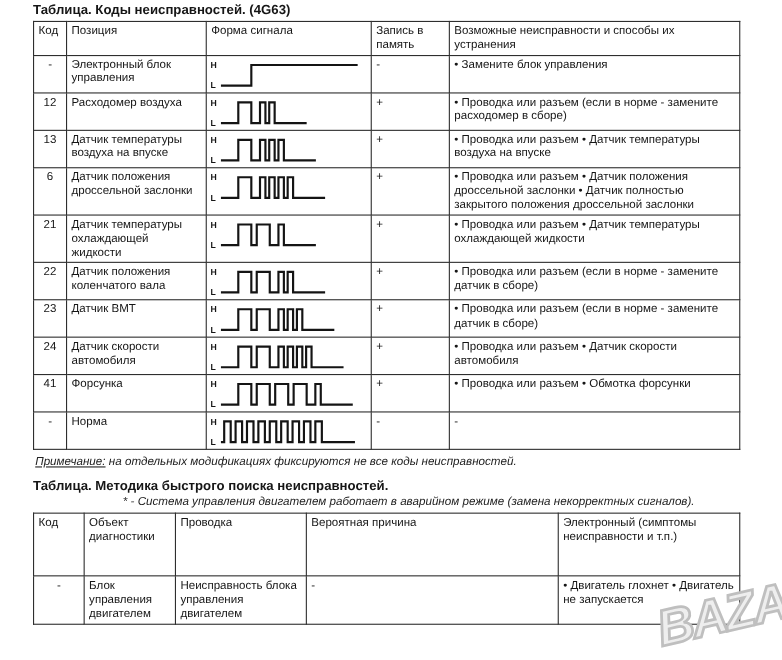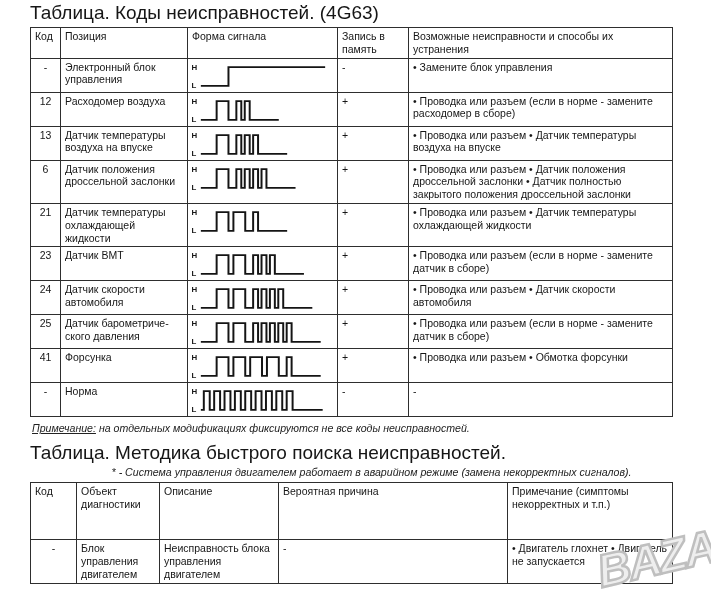--- a/index.html
+++ b/index.html
@@ -1,21 +1,21 @@
 <!DOCTYPE html>
 <html><head>
 <meta charset="utf-8">
 <style>
   html,body{margin:0;padding:0;background:#fff;}
   .page{
     position:relative;width:711px;height:600px;overflow:hidden;background:#ffffff;
     font-family:"Liberation Sans","DejaVu Sans",sans-serif;color:#161616;
     box-sizing:border-box;padding:2px 0 0 30px;
   }
-  .title{font-size:19px;font-weight:normal;margin:0 0 3px 0;}
+  .title{font-size:12px;font-weight:bold;margin:0 0 3px 0;}
   .title2{margin:8px 0 2px 0;}
   table{border-collapse:collapse;table-layout:fixed;width:642px;font-size:10.5px;line-height:1.22;}
   th,td{border:1px solid #2e2e2e;vertical-align:top;padding:2px 4px;font-weight:normal;text-align:left;overflow:hidden;}
   td.center{text-align:center;}
   td.wave-cell{padding:1px 2px 0 2px;}
   .note{font-style:italic;font-size:10.6px;margin:5px 0 8px 2px;color:#222;}
   .note .u{text-decoration:underline;text-align:right;}
   .note2{font-style:italic;font-size:10.6px;margin:2px 0 4px 2px;color:#222;text-align:center;}
   .t2 thead th{height:52px;}
   svg.wave{display:block;}
@@ -113,20 +113,33 @@
             <svg viewBox="0 0 148 32" width="146" height="32" class="wave">
               <text x="1.5" y="10" font-size="8" font-weight="bold" fill="#161616">H</text>
               <text x="1.5" y="28.5" font-size="8" font-weight="bold" fill="#161616">L</text>
               <polyline points="11,26 27,26 27,7 39,7 39,26 44,26 44,7 56,7 56,26 61,26 64,26 64,7 69,7 69,26 72.5,26 98.5,26" fill="none" stroke="#141414" stroke-width="2"></polyline>
             </svg>
           </td>
           <td>+</td>
           <td>• Проводка или разъем • Датчик температуры охлаждающей жидкости</td>
         </tr>
         <tr>
+          <td class="center">22</td>
+          <td>Датчик положения коленчатого вала</td>
+          <td class="wave-cell">
+            <svg viewBox="0 0 148 32" width="146" height="32" class="wave">
+              <text x="1.5" y="10" font-size="8" font-weight="bold" fill="#161616">H</text>
+              <text x="1.5" y="28.5" font-size="8" font-weight="bold" fill="#161616">L</text>
+              <polyline points="11,26 27,26 27,7 39,7 39,26 44,26 44,7 56,7 56,26 61,26 64,26 64,7 69,7 69,26 72.5,26 72.5,7 77.5,7 77.5,26 81,26 107,26" fill="none" stroke="#141414" stroke-width="2"></polyline>
+            </svg>
+          </td>
+          <td>+</td>
+          <td>• Проводка или разъем (если в норме - замените датчик в сборе)</td>
+        </tr>
+        <tr>
           <td class="center">23</td>
           <td>Датчик ВМТ</td>
           <td class="wave-cell">
             <svg viewBox="0 0 148 32" width="146" height="32" class="wave">
               <text x="1.5" y="10" font-size="8" font-weight="bold" fill="#161616">H</text>
               <text x="1.5" y="28.5" font-size="8" font-weight="bold" fill="#161616">L</text>
               <polyline points="11,26 27,26 27,7 39,7 39,26 44,26 44,7 56,7 56,26 61,26 64,26 64,7 69,7 69,26 72.5,26 72.5,7 77.5,7 77.5,26 81,26 81,7 86,7 86,26 89.5,26 115.5,26" fill="none" stroke="#141414" stroke-width="2"></polyline>
             </svg>
           </td>
           <td>+</td>
@@ -137,33 +150,20 @@
           <td>Датчик скорости автомобиля</td>
           <td class="wave-cell">
             <svg viewBox="0 0 148 32" width="146" height="32" class="wave">
               <text x="1.5" y="10" font-size="8" font-weight="bold" fill="#161616">H</text>
               <text x="1.5" y="28.5" font-size="8" font-weight="bold" fill="#161616">L</text>
               <polyline points="11,26 27,26 27,7 39,7 39,26 44,26 44,7 56,7 56,26 61,26 64,26 64,7 69,7 69,26 72.5,26 72.5,7 77.5,7 77.5,26 81,26 81,7 86,7 86,26 89.5,26 89.5,7 94.5,7 94.5,26 98,26 124,26" fill="none" stroke="#141414" stroke-width="2"></polyline>
             </svg>
           </td>
           <td>+</td>
           <td>• Проводка или разъем • Датчик скорости автомобиля</td>
-        </tr>
-        <tr>
-          <td class="center">25</td>
-          <td>Датчик барометриче-ского давления</td>
-          <td class="wave-cell">
-            <svg viewBox="0 0 148 32" width="146" height="32" class="wave">
-              <text x="1.5" y="10" font-size="8" font-weight="bold" fill="#161616">H</text>
-              <text x="1.5" y="28.5" font-size="8" font-weight="bold" fill="#161616">L</text>
-              <polyline points="11,26 27,26 27,7 39,7 39,26 44,26 44,7 56,7 56,26 61,26 64,26 64,7 69,7 69,26 72.5,26 72.5,7 77.5,7 77.5,26 81,26 81,7 86,7 86,26 89.5,26 89.5,7 94.5,7 94.5,26 98,26 98,7 103,7 103,26 106.5,26 132.5,26" fill="none" stroke="#141414" stroke-width="2"></polyline>
-            </svg>
-          </td>
-          <td>+</td>
-          <td>• Проводка или разъем (если в норме - замените датчик в сборе)</td>
         </tr>
         <tr>
           <td class="center">41</td>
           <td>Форсунка</td>
           <td class="wave-cell">
             <svg viewBox="0 0 148 32" width="146" height="32" class="wave">
               <text x="1.5" y="10" font-size="8" font-weight="bold" fill="#161616">H</text>
               <text x="1.5" y="28.5" font-size="8" font-weight="bold" fill="#161616">L</text>
               <polyline points="11,26 27,26 27,7 39,7 39,26 44,26 44,7 56,7 56,26 61,26 61,7 73,7 73,26 78,26 78,7 90,7 90,26 95,26 98,26 98,7 103,7 103,26 106.5,26 132.5,26" fill="none" stroke="#141414" stroke-width="2"></polyline>
             </svg>
@@ -198,23 +198,23 @@
       <col style="width:46px">
         <col style="width:83px">
         <col style="width:119px">
         <col style="width:229px">
         <col style="width:165px">
     </colgroup>
     <thead>
         <tr>
           <th>Код</th>
           <th>Объект диагностики</th>
-          <th>Описание</th>
+          <th>Проводка</th>
           <th>Вероятная причина</th>
-          <th>Примечание (симптомы некорректных и т.п.)</th>
+          <th>Электронный (симптомы неисправности и т.п.)</th>
         </tr>
       </thead>
     <tbody>
         <tr>
           <td class="center">-</td>
           <td>Блок управления двигателем</td>
           <td>Неисправность блока управления двигателем</td>
           <td>-</td>
           <td>• Двигатель глохнет • Двигатель не запускается</td>
         </tr>

